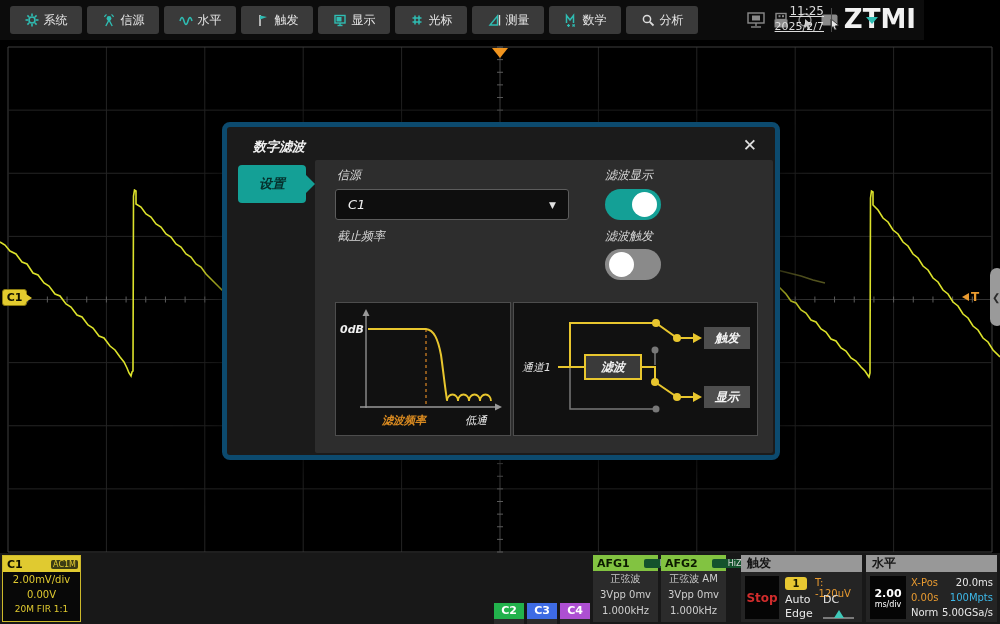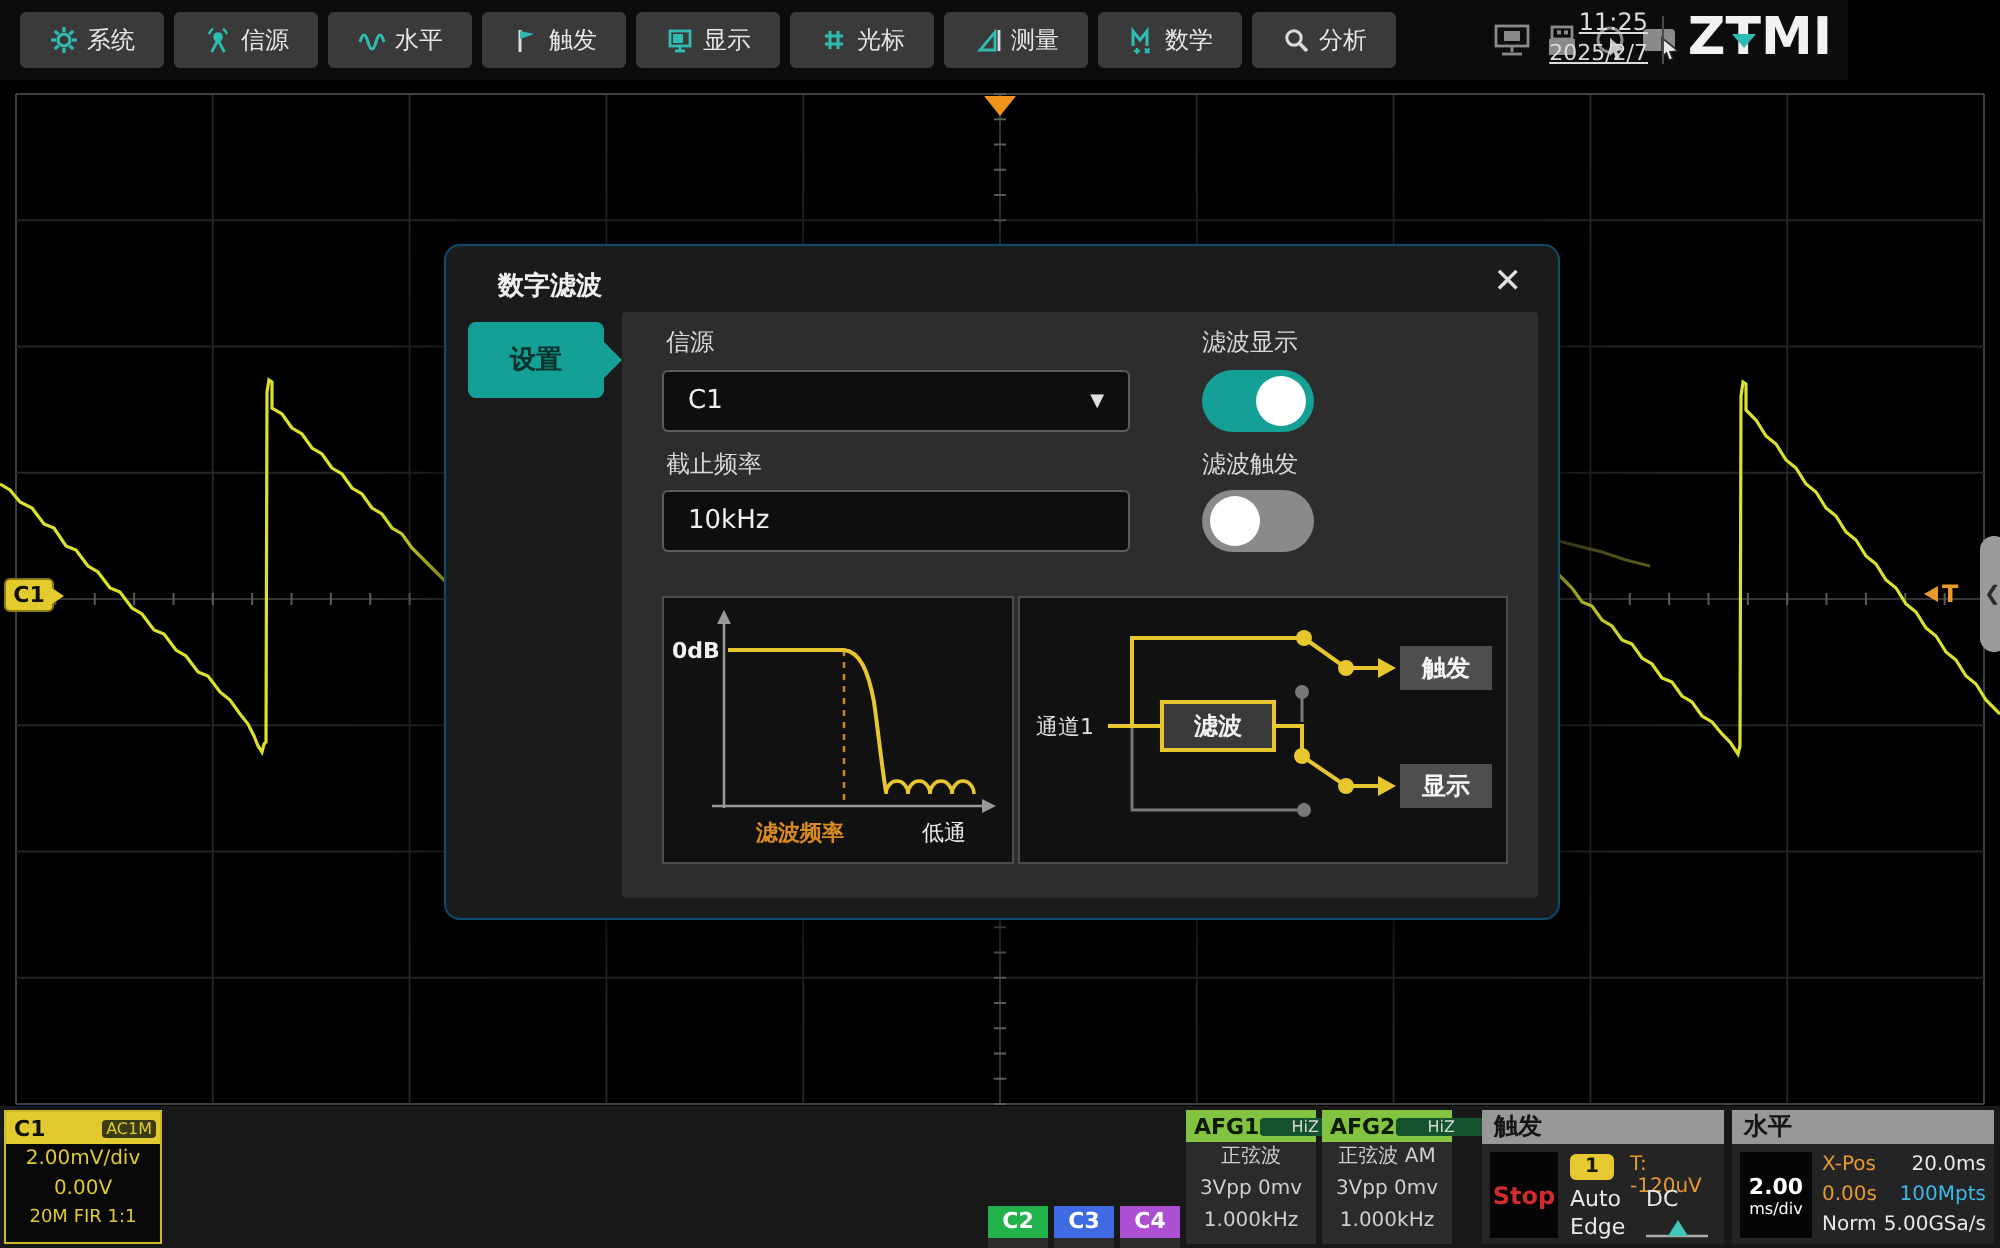--- a/index.html
+++ b/index.html
@@ -31,21 +31,21 @@
       border-top:4px solid transparent;border-bottom:4px solid transparent;}
   #t-marker{position:absolute;left:962px;top:250px;color:#e89a30;font-size:12px;font-weight:bold;cursor:pointer;
       display:flex;align-items:center;gap:2px;}
   #t-marker .tri{width:0;height:0;border-right:7px solid #e89a30;border-top:4px solid transparent;border-bottom:4px solid transparent;}
   #side-handle{position:absolute;left:990px;top:228px;width:14px;height:58px;background:#9a9a9a;border-radius:7px;
       color:#2a2a2a;font-size:10px;font-weight:bold;display:flex;align-items:center;justify-content:flex-start;
       padding-left:2px;cursor:pointer;}
 
   
   #dialog{position:absolute;left:222px;top:122px;width:558px;height:338px;background:#1b1b1b;
-      border:1px solid #0c4a6e;border-radius:8px;box-shadow:0 4px 40px rgba(0,0,0,0.85);}
+      border:5px solid #0c4a6e;border-radius:8px;box-shadow:0 4px 40px rgba(0,0,0,0.85);font-style:italic;}
   #dlg-title{position:absolute;left:26px;top:11px;color:#f0f0f0;font-size:13px;font-weight:bold;}
   #dlg-close{position:absolute;right:14px;top:6px;color:#e0e0e0;font-size:17px;cursor:pointer;padding:2px 4px;}
   #dlg-panel{position:absolute;left:88px;top:33px;width:458px;height:293px;background:#2d2d2d;border-radius:2px;}
   #dlg-tab{position:absolute;left:11px;top:38px;width:68px;height:38px;background:#14a096;border-radius:4px;
       color:#05302c;font-size:13px;font-weight:bold;display:flex;align-items:center;justify-content:center;cursor:pointer;}
   #dlg-tab::after{content:'';position:absolute;right:-9px;top:50%;margin-top:-9px;
       border-left:9px solid #14a096;border-top:9px solid transparent;border-bottom:9px solid transparent;}
   .fld-label{position:absolute;color:#d8d8d8;font-size:12px;}
   .fld-box{position:absolute;width:234px;height:31px;background:#0e0e0e;border:1px solid #5c5c5c;border-radius:3px;
       color:#f0f0f0;font-size:13px;display:flex;align-items:center;padding:0 12px;cursor:pointer;}
@@ -62,21 +62,21 @@
   #c1-blk{left:2px;width:79px;background:#080808;border:1px solid #cdb92a;cursor:pointer;}
   #c1-head{height:16px;background:#e0ca30;display:flex;align-items:center;padding:0 2px 0 4px;}
   #c1-head .nm{color:#101000;font-size:11px;font-weight:bold;}
   #c1-head .cpl{margin-left:auto;background:#3c3c14;color:#e0ca30;font-size:8px;padding:0px 2px;border-radius:2px;}
   #c1-blk .ln{color:#e0ca30;font-size:10px;text-align:center;line-height:15px;}
   #c1-blk .ln3{font-size:9px;}
   .ch-sm{width:30px;background:#2b2b2b;cursor:pointer;margin-top:48px;}
   .ch-sm .hd{height:16px;color:#fff;font-size:11px;font-weight:bold;text-align:center;line-height:16px;}
   .ch-sm .plus{color:#c8c8c8;font-size:22px;font-weight:bold;text-align:center;line-height:46px;}
   .afg{width:65px;background:#2b2b2b;cursor:pointer;}
-  .afg .hd{height:16px;background:#82c341;display:flex;align-items:center;padding:0 2px 0 4px;}
+  .afg .hd{height:16px;background:#82c341;display:flex;align-items:center;padding:0 2px 0 4px;gap:14px;}
   .afg .hd .nm{color:#0c1a00;font-size:11px;font-weight:bold;}
   .afg .hd .hiz{margin-left:auto;background:#14532d;color:#d8d8d8;font-size:8px;padding:0 16px;border-radius:2px;}
   .afg .ln{color:#cfcfcf;font-size:10px;text-align:center;line-height:16px;}
   .gray-head{height:17px;background:#989898;color:#141414;font-size:12px;font-weight:bold;padding:0 6px;line-height:17px;}
   #trig-blk{left:741px;width:121px;background:#242424;cursor:pointer;}
   #trig-stop{position:absolute;left:4px;top:21px;width:34px;height:43px;background:#050505;color:#d02c2c;
       font-size:12px;font-weight:bold;display:flex;align-items:center;justify-content:center;}
   #trig-src{position:absolute;left:44px;top:22px;width:22px;height:13px;background:#e8c832;border-radius:3px;
       color:#1a1a00;font-size:10px;font-weight:bold;text-align:center;line-height:13px;}
   #trig-lvl{position:absolute;left:74px;top:22px;color:#e89a30;font-size:10px;}
@@ -349,23 +349,20 @@
     <div id="dlg-close">✕</div>
     <div id="dlg-panel"></div>
     <div id="dlg-tab">设置</div>
 
     <div class="fld-label" style="left:110px;top:40px">信源</div>
     <div class="fld-box" style="left:108px;top:62px">
       <span>C1</span>
       <span class="caret">▼</span>
     </div>
     <div class="fld-label" style="left:110px;top:101px">截止频率</div>
-    <div class="fld-box" style="left:108px;top:122px">
-      <span>10kHz</span>
-    </div>
 
     <div class="fld-label" style="left:378px;top:40px">滤波显示</div>
     <div class="toggle on" style="left:378px;top:62px">
         <div class="knob"></div>
       </div>
     <div class="fld-label" style="left:378px;top:101px">滤波触发</div>
     <div class="toggle" style="left:378px;top:122px">
         <div class="knob"></div>
       </div>
 

